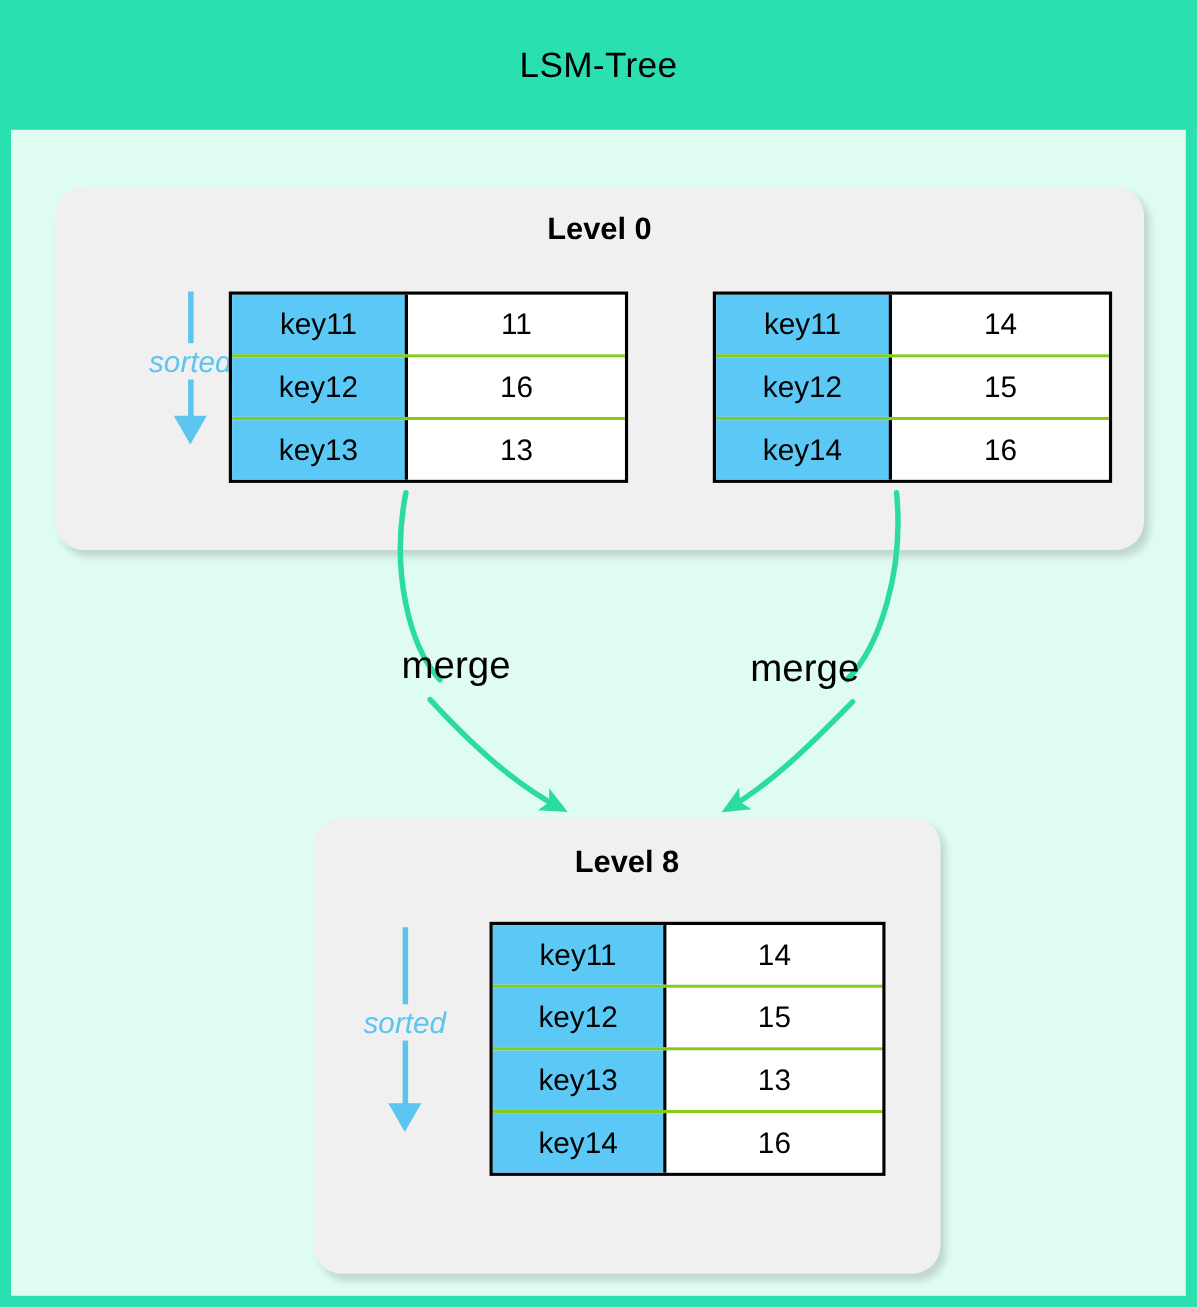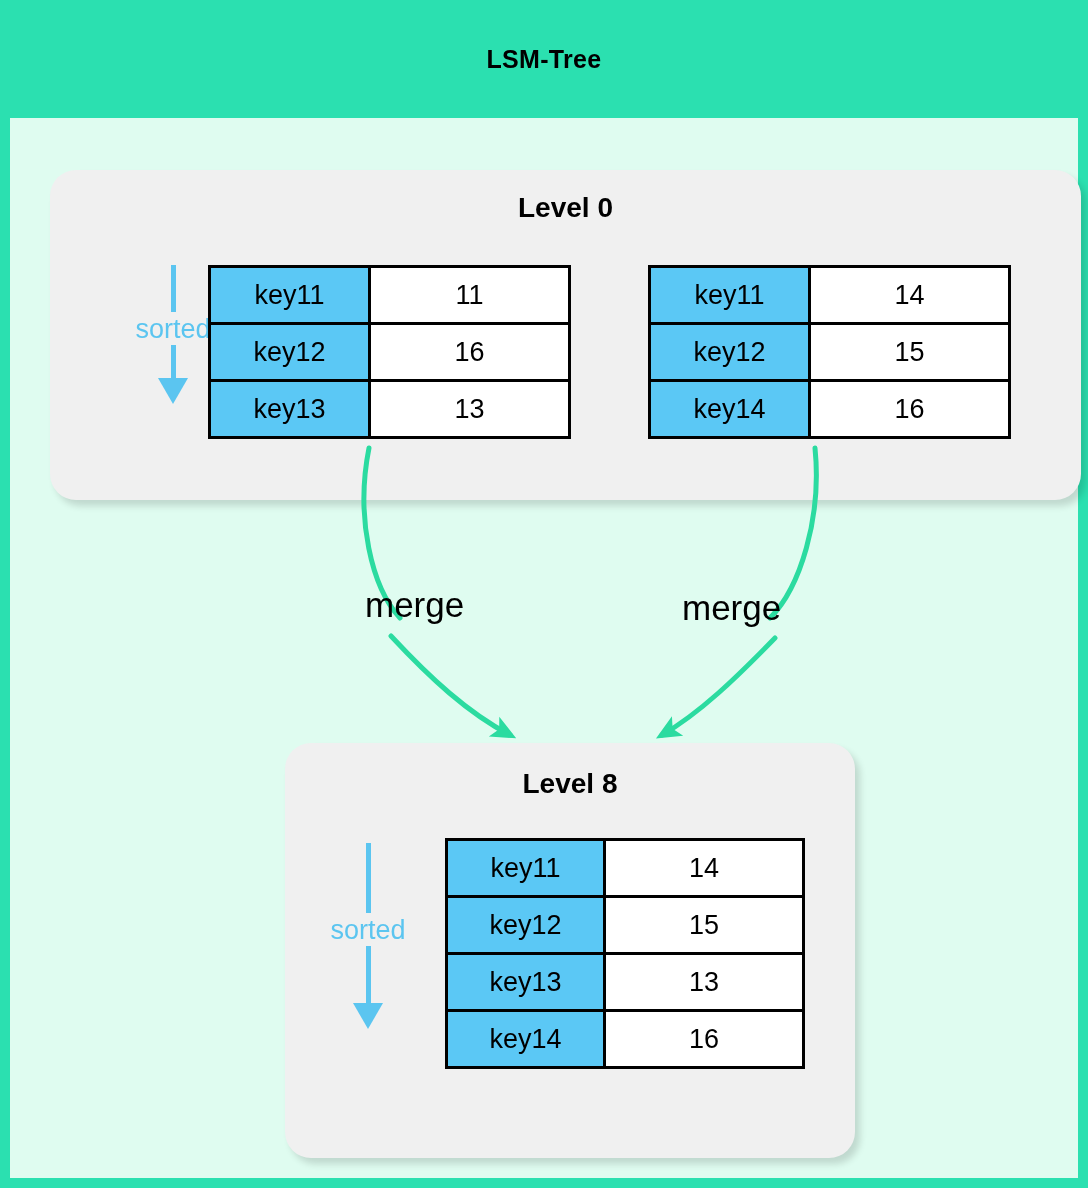--- a/index.html
+++ b/index.html
@@ -28,22 +28,22 @@
     left: 0;
     top: 0;
     width: 1088px;
     height: 118px;
     background: #2BE0B0;
     display: flex;
     align-items: center;
     justify-content: center;
   }
   #header-title {
-    font-size: 25px;
-    font-weight: bold;
+    font-size: 32px;
+    font-weight: normal;
     color: #000000;
     letter-spacing: 0.3px;
   }
 
   
   #canvas {
     position: absolute;
     left: 10px;
     top: 118px;
     width: 1068px;
@@ -56,21 +56,20 @@
     position: absolute;
     background: #F0F0F0;
     border-radius: 26px;
     box-shadow: 5px 6px 7px rgba(0,0,0,0.14);
   }
   #level0-panel {
     left: 40px;
     top: 52px;
     width: 990px;
     height: 330px;
-    padding-left: 41px;
   }
   #level1-panel {
     left: 275px;
     top: 625px;
     width: 570px;
     height: 415px;
   }
   .level-title {
     position: absolute;
     left: 0;
@@ -99,20 +98,21 @@
     background: #5BC5F0;
   }
   #level0-sorted .sorted-line-top { height: 47px; }
   #level1-sorted .sorted-line-top { height: 70px; }
 
   .sorted-label {
     font-size: 27px;
     color: #5BC5F0;
     line-height: 1.05;
     padding: 3px 0 2px 0;
+    font-style: italic;
   }
   .sorted-arrow {
     position: relative;
     display: flex;
     flex-direction: column;
     align-items: center;
   }
   .sorted-arrow .shaft {
     width: 5px;
     background: #5BC5F0;
@@ -130,21 +130,21 @@
 
   
   .sstable {
     position: absolute;
     border: 3px solid #000000;
     border-collapse: collapse;
     background: #FFFFFF;
   }
   .sstable .row {
     display: flex;
-    border-bottom: 3px solid #000000;
+    border-bottom: 3px solid #84cc16;
   }
   .sstable .row:last-child {
     border-bottom: none;
   }
   .sstable .cell-key {
     background: #5BC8F5;
     border-right: 3px solid #000000;
     display: flex;
     align-items: center;
     justify-content: center;

